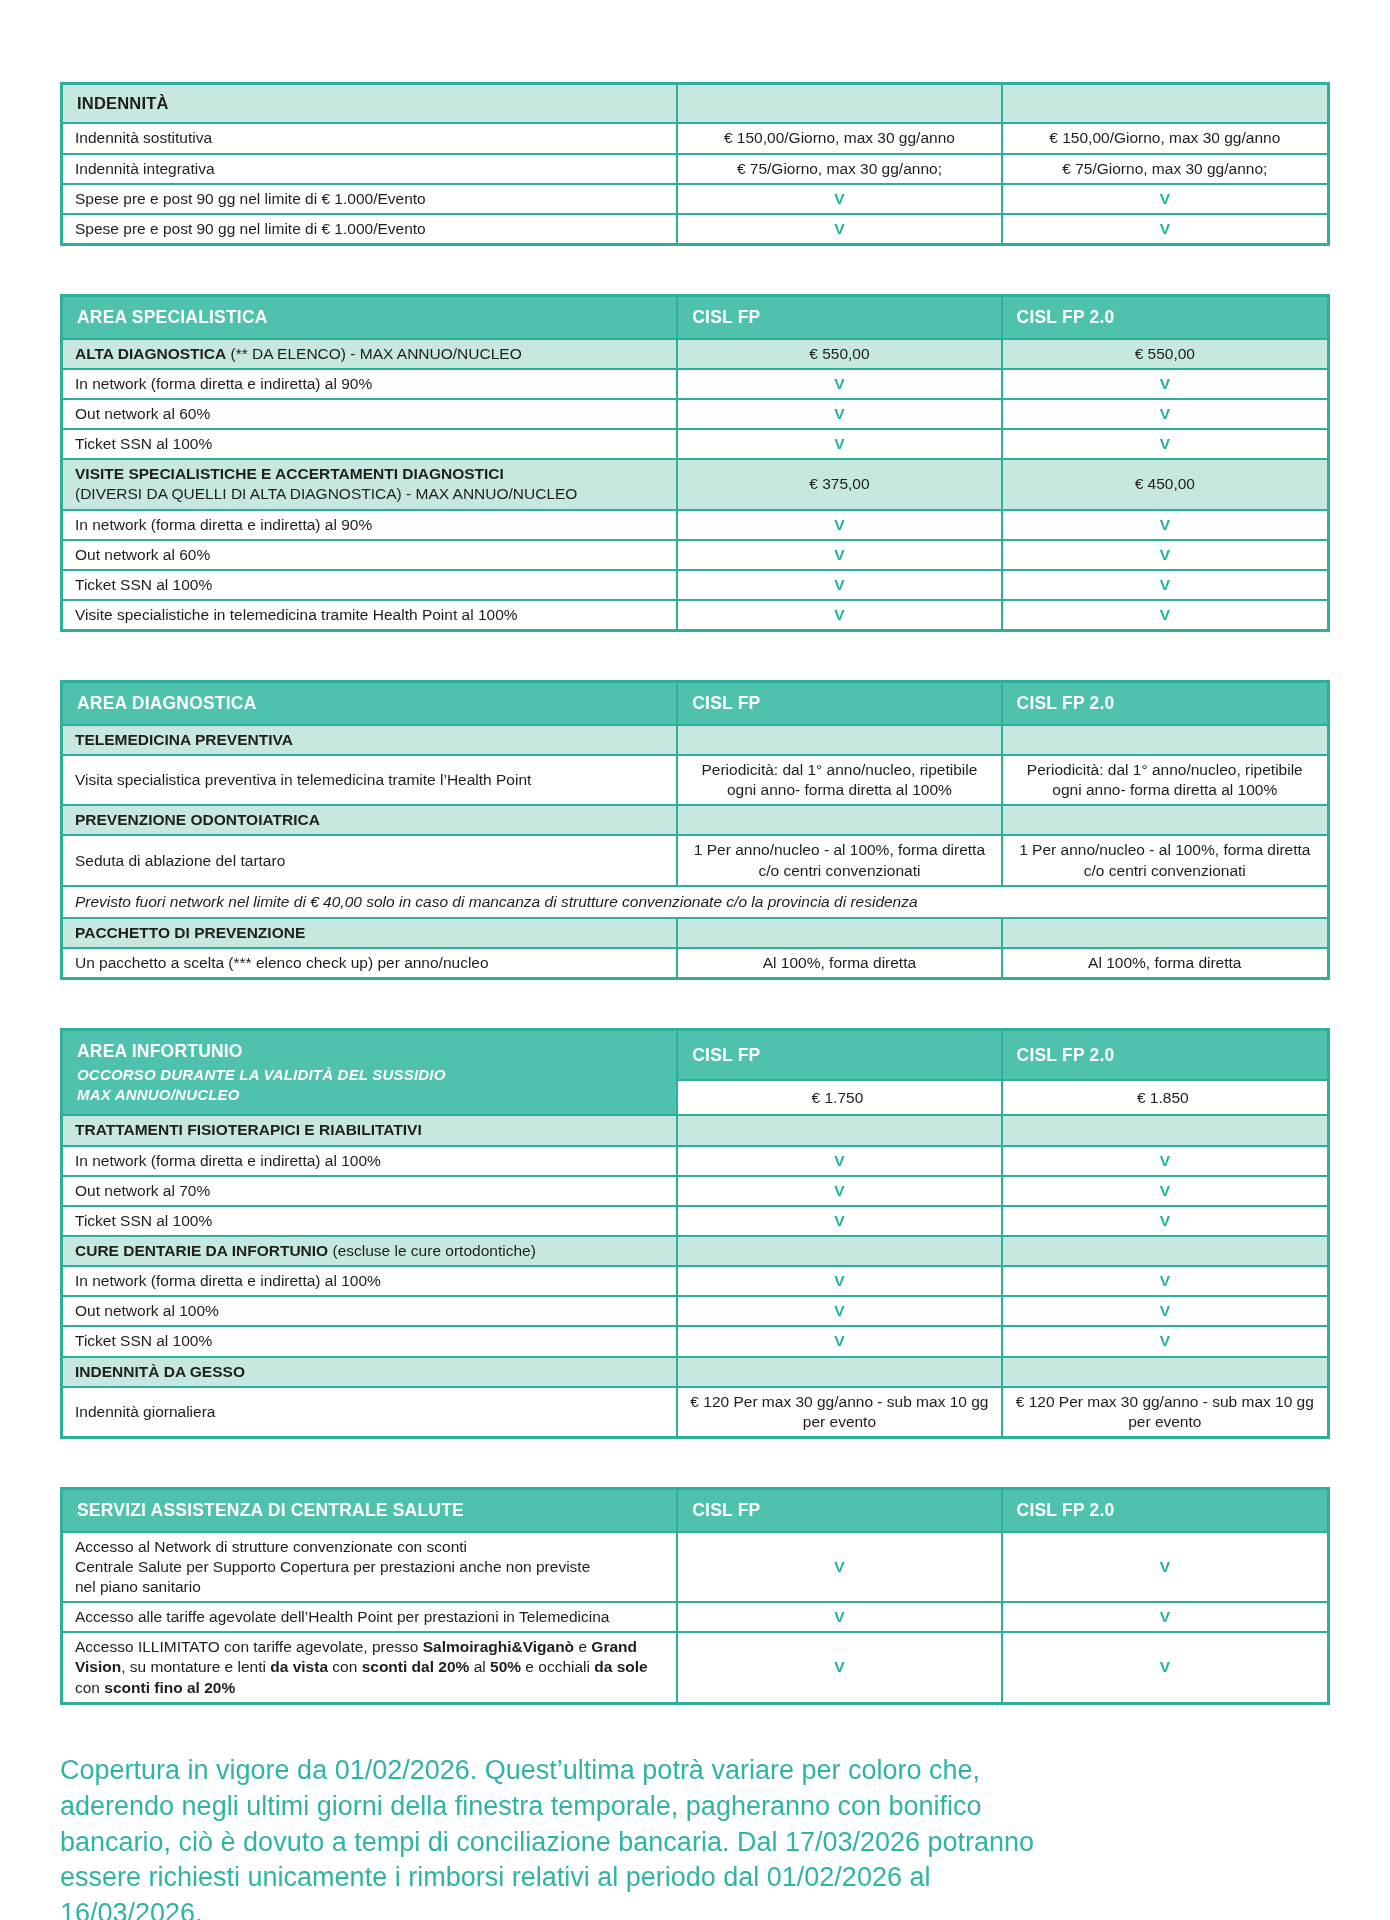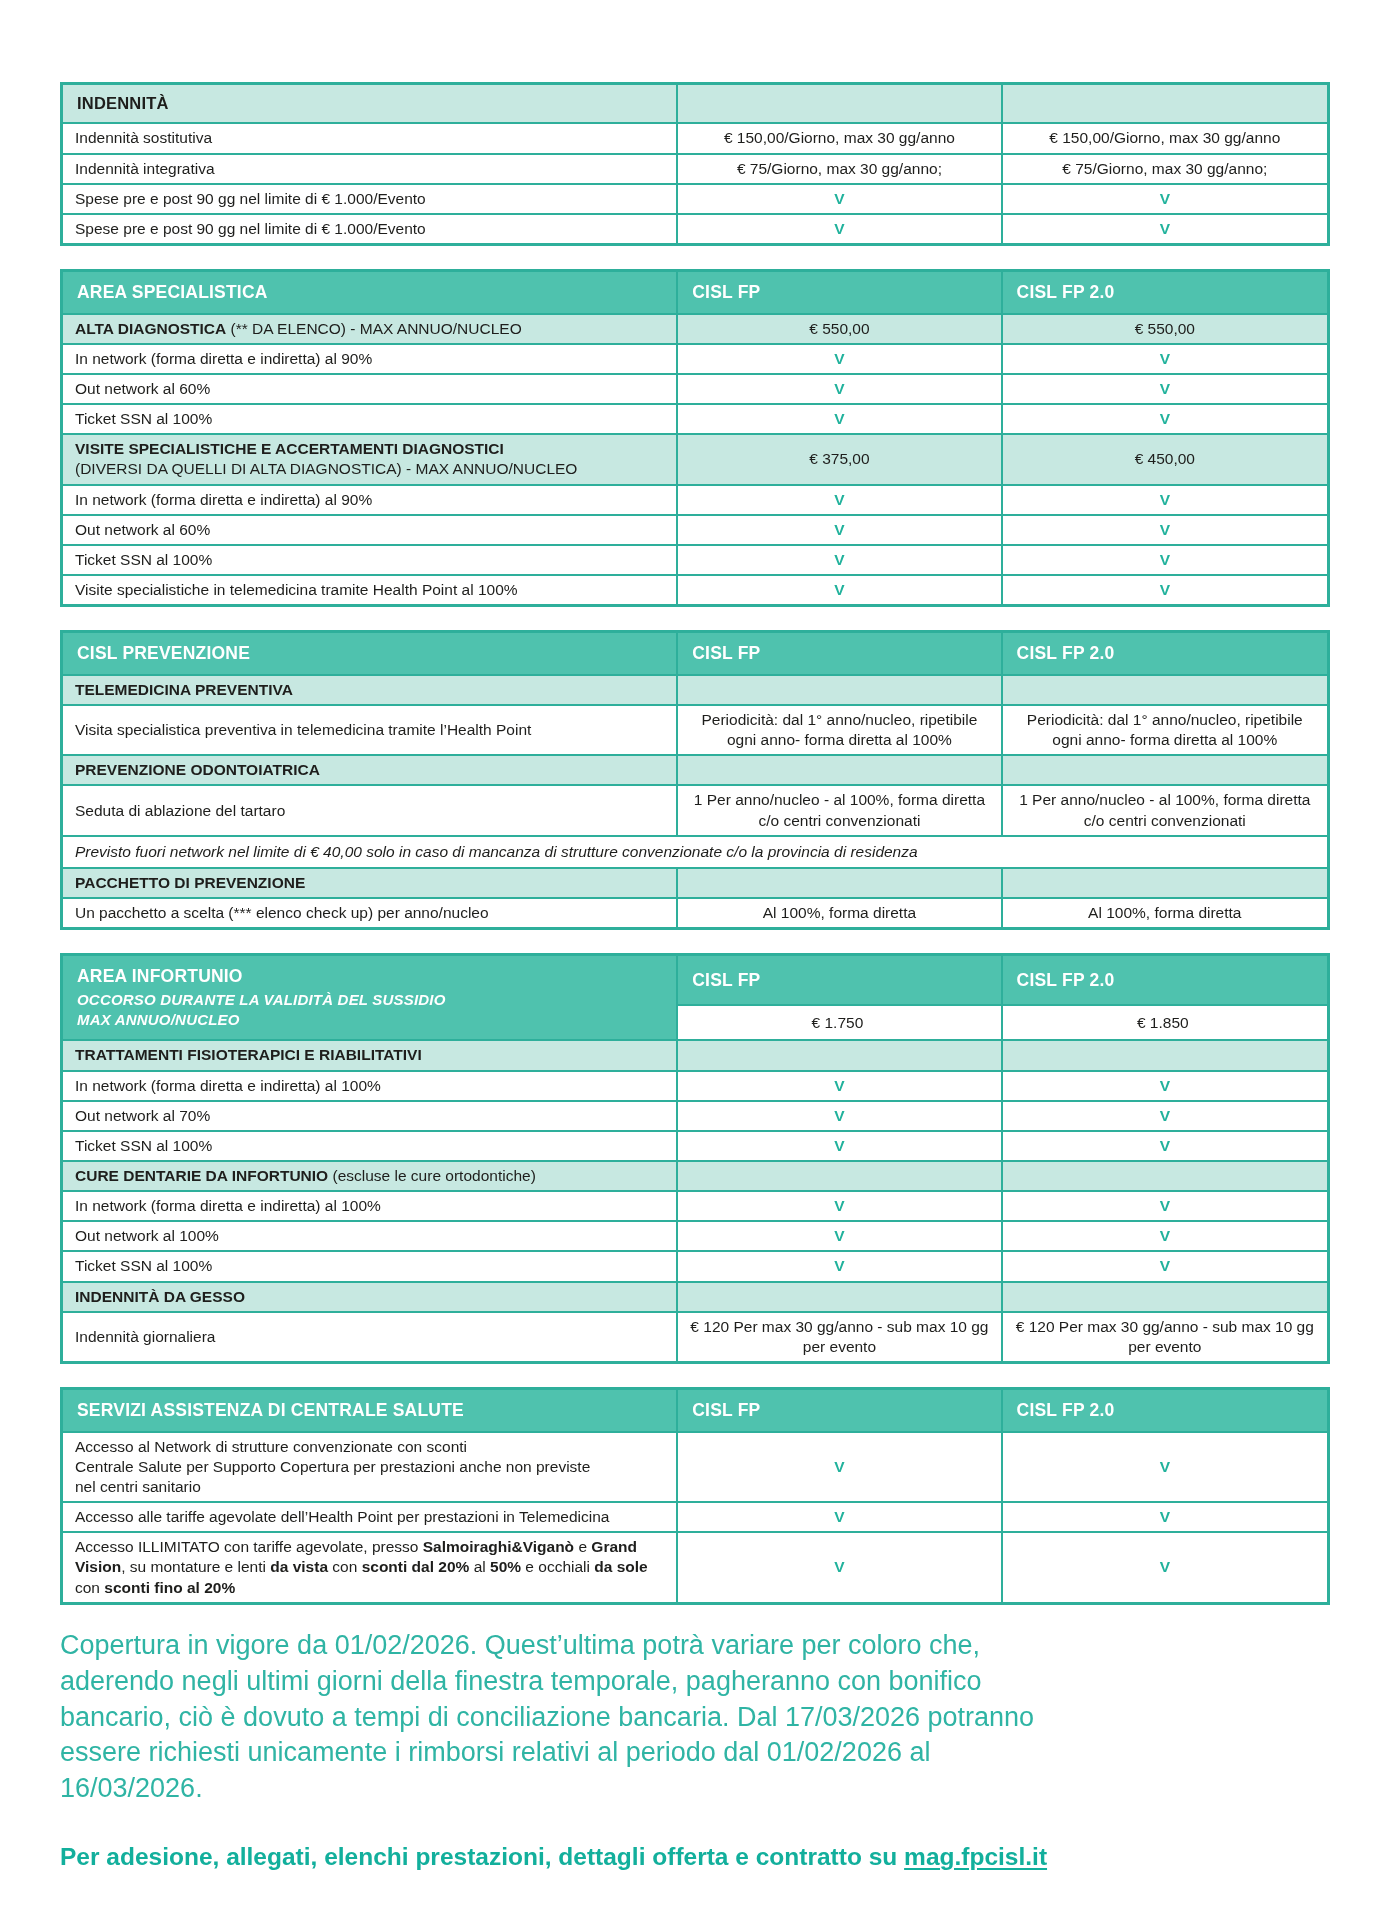--- a/index.html
+++ b/index.html
@@ -13,21 +13,21 @@
   }
   *{box-sizing:border-box;}
   html,body{margin:0;padding:0;}
   body{
     width:1390px;height:1920px;overflow:hidden;background:#fff;
     font-family:"Liberation Sans",sans-serif;color:var(--dark);
   }
   .page{padding:82px 60px 0 60px;}
   table.grid{
     width:100%;border-collapse:collapse;table-layout:fixed;
-    border:3px solid var(--border);margin-bottom:23px;
+    border:3px solid var(--border);margin-bottom:48px;
   }
   table.grid td{
     border:2px solid var(--border);
     padding:4px 12px;font-size:15.5px;line-height:1.3;
     vertical-align:middle;color:var(--dark);
     overflow:hidden;
   }
   col.c1{width:48.6%;}
   col.c2{width:25.6%;}
   col.c3{width:25.8%;}
@@ -169,21 +169,21 @@
         </tbody>
       </table>
       <table class="grid">
         <colgroup>
           <col class="c1">
           <col class="c2">
           <col class="c3">
         </colgroup>
         <tbody>
           <tr class="hrow teal">
-            <td class="h-title">CISL PREVENZIONE</td>
+            <td class="h-title">AREA DIAGNOSTICA</td>
             <td class="hcol">CISL FP</td>
             <td class="hcol">CISL FP 2.0</td>
           </tr>
           <tr class="section">
             <td class="label"><span class="b">TELEMEDICINA PREVENTIVA</span></td>
             <td class="val"><span></span></td>
             <td class="val"><span></span></td>
           </tr>
           <tr class="data">
             <td class="label"><span>Visita specialistica preventiva in telemedicina tramite l’Health Point</span></td>
@@ -292,21 +292,21 @@
           <col class="c2">
           <col class="c3">
         </colgroup>
         <tbody>
           <tr class="hrow teal">
             <td class="h-title">SERVIZI ASSISTENZA DI CENTRALE SALUTE</td>
             <td class="hcol">CISL FP</td>
             <td class="hcol">CISL FP 2.0</td>
           </tr>
           <tr class="data">
-            <td class="label"><span>Accesso al Network di strutture convenzionate con sconti</span><br><span>Centrale Salute per Supporto Copertura per prestazioni anche non previste</span><br><span>nel centri sanitario</span></td>
+            <td class="label"><span>Accesso al Network di strutture convenzionate con sconti</span><br><span>Centrale Salute per Supporto Copertura per prestazioni anche non previste</span><br><span>nel piano sanitario</span></td>
             <td class="val"><span class="check">V</span></td>
             <td class="val"><span class="check">V</span></td>
           </tr>
           <tr class="data">
             <td class="label"><span>Accesso alle tariffe agevolate dell’Health Point per prestazioni in Telemedicina</span></td>
             <td class="val"><span class="check">V</span></td>
             <td class="val"><span class="check">V</span></td>
           </tr>
           <tr class="data">
             <td class="label"><span>Accesso ILLIMITATO con tariffe agevolate, presso </span><span class="b">Salmoiraghi&amp;Viganò</span><span> e </span><span class="b">Grand Vision</span><span>, su montature e lenti </span><span class="b">da vista</span><span> con </span><span class="b">sconti dal 20%</span><span> al </span><span class="b">50%</span><span> e occhiali </span><span class="b">da sole</span><span> con </span><span class="b">sconti fino al 20%</span></td>

